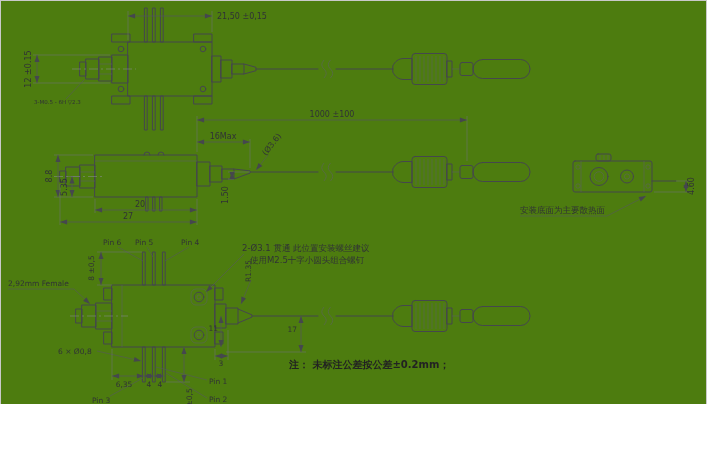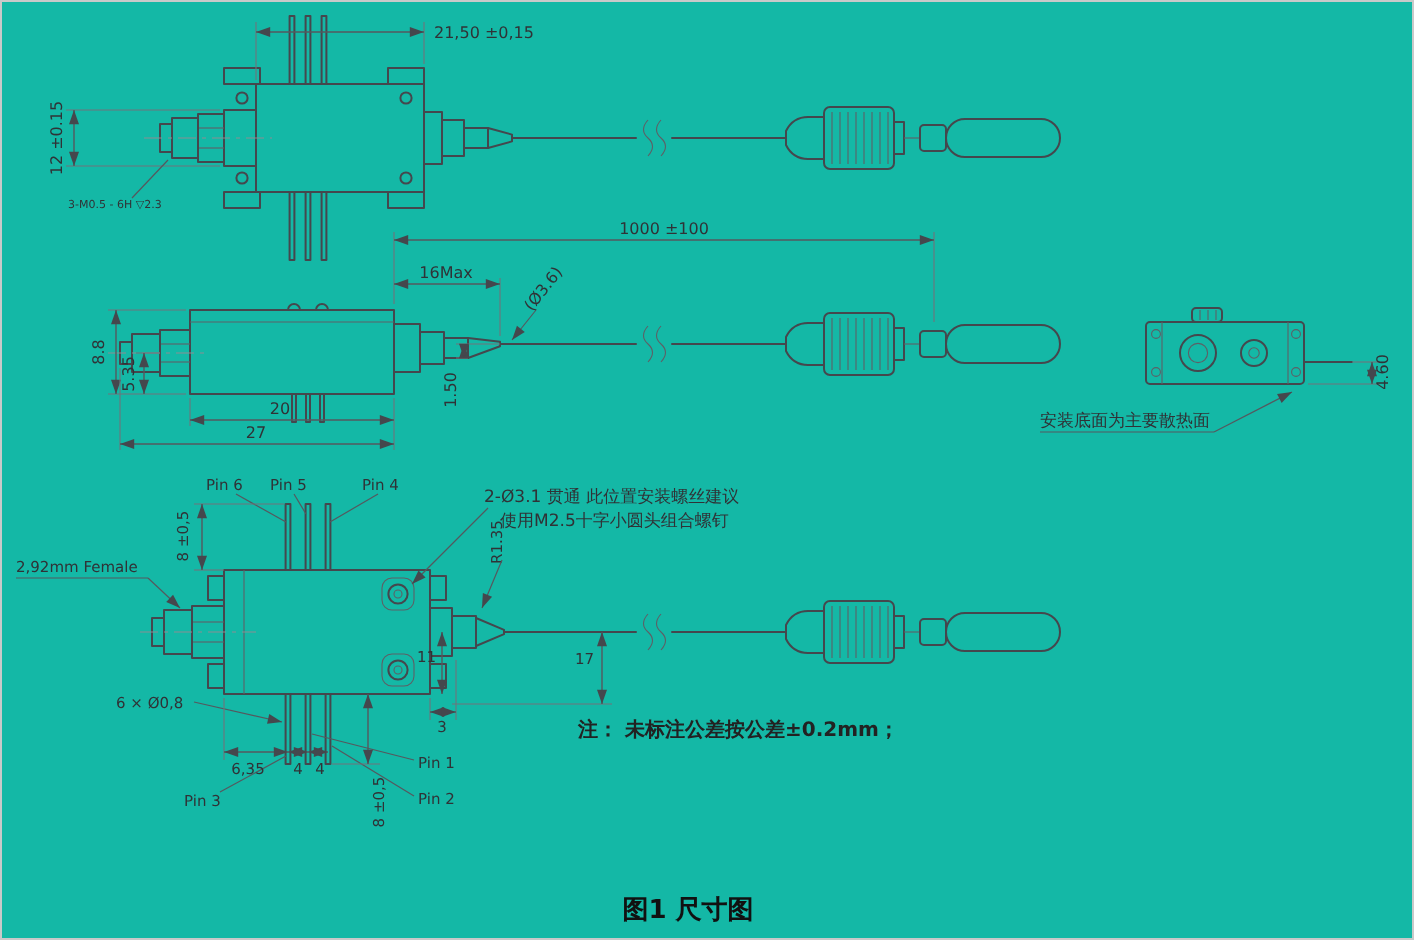--- a/index.html
+++ b/index.html
@@ -1,16 +1,16 @@
 <!DOCTYPE html>
 <html><head>
 <meta charset="utf-8">
 <style>
   html,body{margin:0;padding:0;background:#ffffff;}
-  .canvas{position:relative;width:707px;height:470px;background:#14b8a6;overflow:hidden;}
+  .canvas{position:relative;width:707px;height:404px;background:#4d7c0f;overflow:hidden;}
   svg{display:block;}
   .ln{fill:none;stroke:#45474d;stroke-width:1;stroke-linejoin:round;stroke-linecap:round;}
   .lnthin{fill:none;stroke:#5d6066;stroke-width:0.55;}
   .ext{fill:none;stroke:#70737a;stroke-width:0.55;}
   .dim{fill:none;stroke:#55585e;stroke-width:0.7;}
   .ldr{fill:none;stroke:#55585e;stroke-width:0.6;}
   .cl{fill:none;stroke:#8a8d92;stroke-width:0.55;stroke-dasharray:9 3 2 3;}
   text{font-family:"DejaVu Sans","Liberation Sans",sans-serif;fill:#303236;}
   .t5{font-size:5.5px;}
   .t7{font-size:7.5px;}

